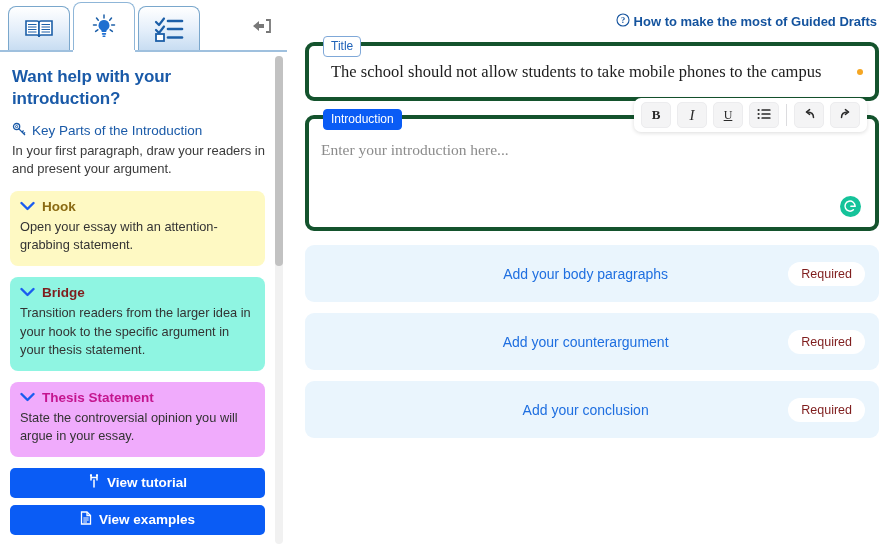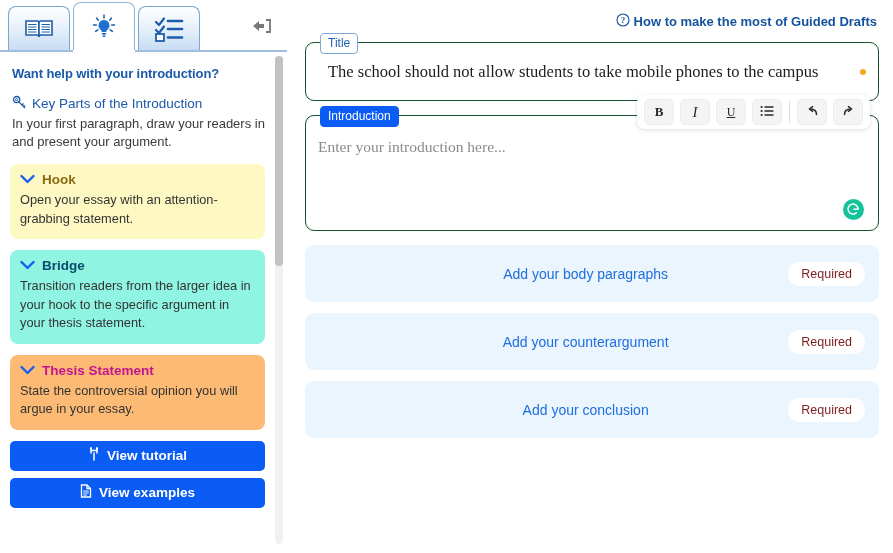--- a/index.html
+++ b/index.html
@@ -49,21 +49,21 @@
     cursor: pointer;
   }
 
   .sidebar-scroll {
     position: relative;
     height: 501px;
     padding: 10px 22px 10px 10px;
     overflow: hidden;
   }
   .sb-title {
-    color: #1a5aa8; font-size: 13px; font-weight: bold;
+    color: #1a5aa8; font-size: 17px; font-weight: bold;
     line-height: 1.28; letter-spacing: -0.1px;
     margin: 4px 0 12px 2px;
   }
   .sb-sub {
     display: flex; align-items: center; gap: 5px;
     color: #1a5aa8; font-size: 13.5px; font-weight: normal;
     margin: 0 0 2px 2px;
   }
   .sb-desc {
     color: #3b3b3b; font-size: 13px; line-height: 1.44;
@@ -75,22 +75,22 @@
   }
   .part-head {
     display: flex; align-items: center; gap: 7px;
     font-size: 13.5px; font-weight: bold; margin-bottom: 4px;
   }
   .chev { flex: 0 0 auto; }
   .part-body { font-size: 12.8px; line-height: 1.45; color: #333; }
   .card-hook   { background: #fef9c3; }
   .card-hook .part-head   { color: #8a6a12; }
   .card-bridge { background: #8ff5e2; }
-  .card-bridge .part-head { color: #0c4a6e; text-align: right; }
-  .card-thesis { background: #fdba74; }
+  .card-bridge .part-head { color: #7f1d1d; text-align: right; }
+  .card-thesis { background: #f0abfc; }
   .card-thesis .part-head { color: #c4158f; }
 
   .big-btn {
     display: flex; align-items: center; justify-content: center; gap: 7px;
     background: #0a5cf5; color: #ffffff;
     font-size: 13.5px; font-weight: bold;
     height: 30px; border-radius: 5px; border: none;
     margin-bottom: 7px; width: 100%; cursor: pointer;
     font-family: "Liberation Sans", sans-serif;
   }
@@ -112,21 +112,21 @@
     padding: 0 14px 0 18px;
   }
   .help-link {
     display: flex; align-items: center; justify-content: flex-end;
     gap: 4px; height: 42px; padding-right: 2px;
     color: #14539e; font-size: 13px; font-weight: bold; cursor: pointer;
   }
 
   .field {
     position: relative;
-    border: 1px solid #14532d; border-radius: 9px;
+    border: 4px solid #14532d; border-radius: 9px;
     background: #ffffff; margin-bottom: 14px;
   }
   .field-label {
     position: absolute; top: -10px; left: 14px;
     font-size: 12px; padding: 1px 7px; border-radius: 4px;
     line-height: 1.4;
   }
   .label-title {
     color: #1f62b8; background: #ffffff;
     border: 1px solid #7fa8d8; border-radius: 4px; font-weight: normal;

